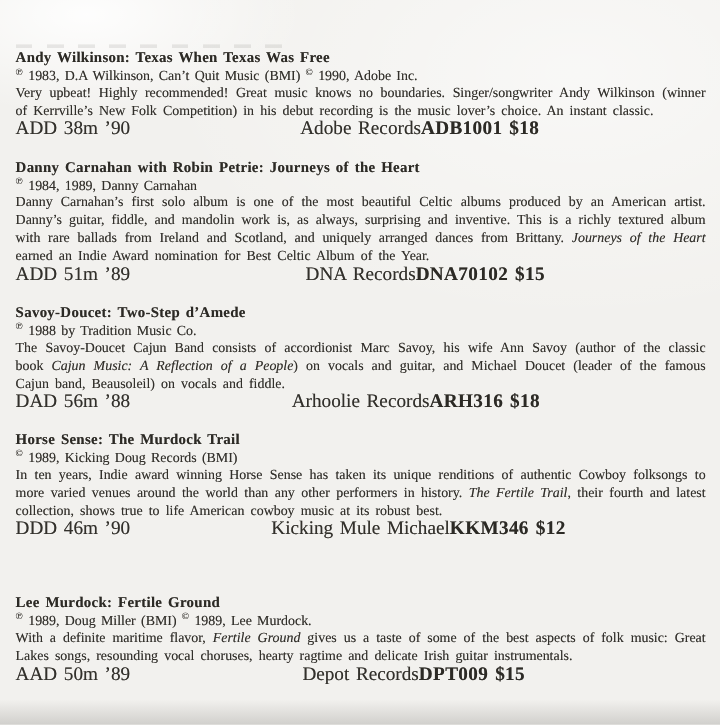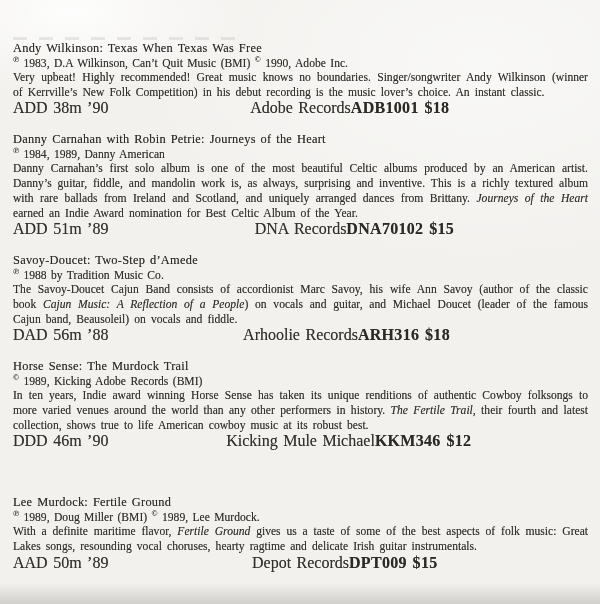--- a/index.html
+++ b/index.html
@@ -30,21 +30,21 @@
     width: 230px; height: 3px;
     background: repeating-linear-gradient(to right,
       rgba(90,88,82,0.35) 0 14px, rgba(0,0,0,0) 14px 26px);
     opacity: 0.35;
     filter: blur(0.6px);
   }
   .entry { margin: 0 0 17px 0; }
   .entry.extra-gap { margin-top: 47px; }
   .title {
     font-size: 12.4px;
-    font-weight: normal;
+    font-weight: bold;
     line-height: 15px;
     margin: 0;
     letter-spacing: 0.25px;
     word-spacing: 1.5px;
     color: #2c2a25;
   }
   .credits {
     font-size: 11.6px;
     line-height: 15px;
     margin: 0;
@@ -87,21 +87,21 @@
     <p class="review"><span>Very upbeat! Highly recommended! Great music knows no boundaries. Singer/songwriter Andy Wilkinson (winner of Kerrville’s New Folk Competition) in his debut recording is the music lover’s choice. An instant classic.</span></p>
     <div class="meta">
       <span class="meta-left">ADD 38m ’90</span>
       <span class="meta-center">Adobe Records</span>
       <span class="meta-right">ADB1001 $18</span>
     </div>
   </section>
 
   <section class="entry">
     <h2 class="title">Danny Carnahan with Robin Petrie: Journeys of the Heart</h2>
-    <p class="credits"><span class="sup">℗</span><span> 1984, 1989, Danny American</span></p>
+    <p class="credits"><span class="sup">℗</span><span> 1984, 1989, Danny Carnahan</span></p>
     <p class="review"><span>Danny Carnahan’s first solo album is one of the most beautiful Celtic albums produced by an American artist. Danny’s guitar, fiddle, and mandolin work is, as always, surprising and inventive. This is a richly textured album with rare ballads from Ireland and Scotland, and uniquely arranged dances from Brittany. </span><span style="font-style: italic;">Journeys of the Heart</span><span> earned an Indie Award nomination for Best Celtic Album of the Year.</span></p>
     <div class="meta">
       <span class="meta-left">ADD 51m ’89</span>
       <span class="meta-center">DNA Records</span>
       <span class="meta-right">DNA70102 $15</span>
     </div>
   </section>
 
   <section class="entry">
     <h2 class="title">Savoy-Doucet: Two-Step d’Amede</h2>
@@ -109,21 +109,21 @@
     <p class="review"><span>The Savoy-Doucet Cajun Band consists of accordionist Marc Savoy, his wife Ann Savoy (author of the classic book </span><span style="font-style: italic;">Cajun Music: A Reflection of a People</span><span>) on vocals and guitar, and Michael Doucet (leader of the famous Cajun band, Beausoleil) on vocals and fiddle.</span></p>
     <div class="meta">
       <span class="meta-left">DAD 56m ’88</span>
       <span class="meta-center">Arhoolie Records</span>
       <span class="meta-right">ARH316 $18</span>
     </div>
   </section>
 
   <section class="entry">
     <h2 class="title">Horse Sense: The Murdock Trail</h2>
-    <p class="credits"><span class="sup">©</span><span> 1989, Kicking Adobe Records (BMI)</span></p>
+    <p class="credits"><span class="sup">©</span><span> 1989, Kicking Doug Records (BMI)</span></p>
     <p class="review"><span>In ten years, Indie award winning Horse Sense has taken its unique renditions of authentic Cowboy folksongs to more varied venues around the world than any other performers in history. </span><span style="font-style: italic;">The Fertile Trail</span><span>, their fourth and latest collection, shows true to life American cowboy music at its robust best.</span></p>
     <div class="meta">
       <span class="meta-left">DDD 46m ’90</span>
       <span class="meta-center">Kicking Mule Michael</span>
       <span class="meta-right">KKM346 $12</span>
     </div>
   </section>
 
   <section class="entry extra-gap">
     <h2 class="title">Lee Murdock: Fertile Ground</h2>

